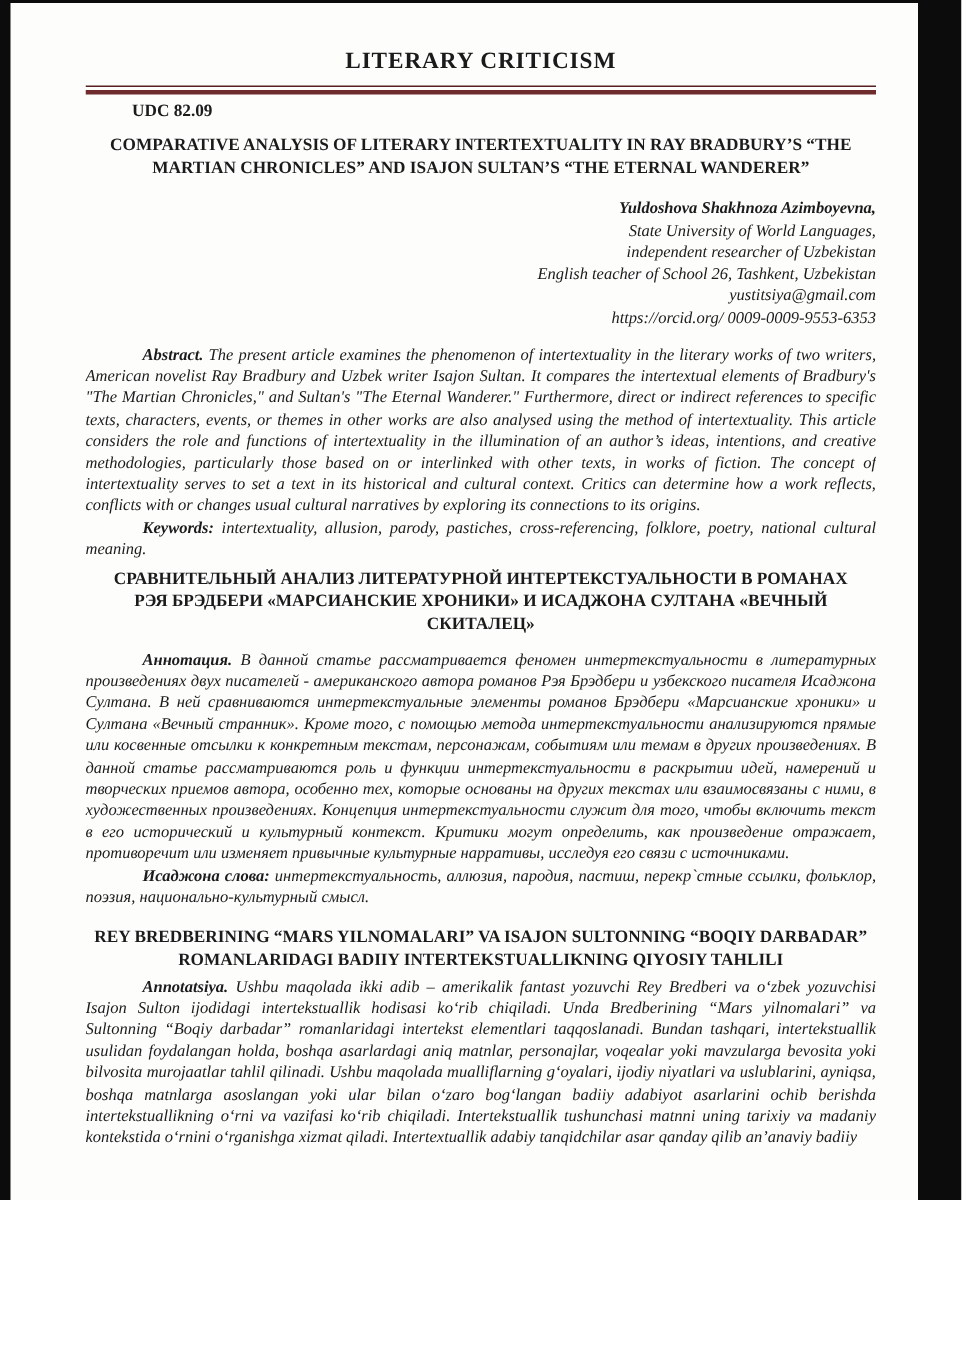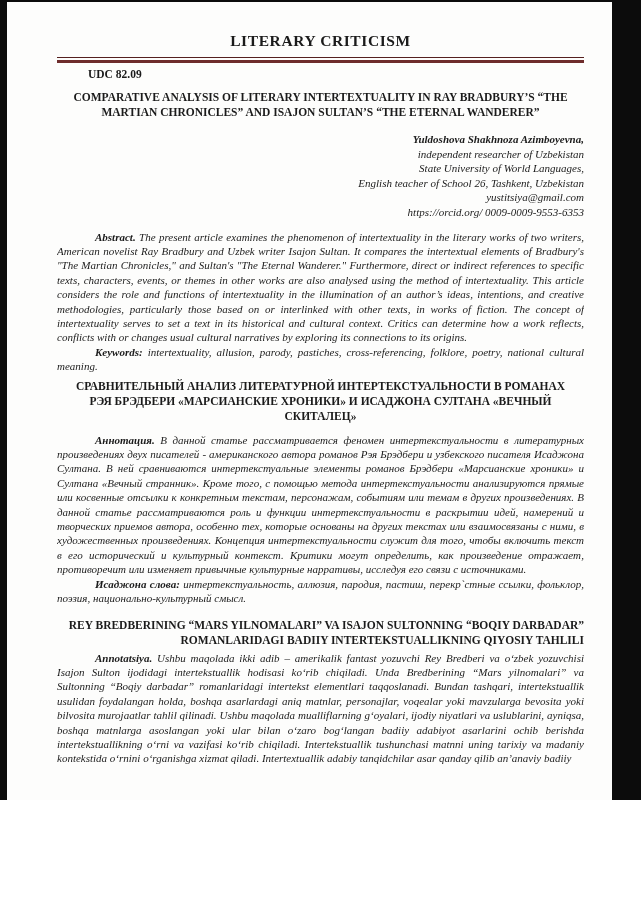--- a/index.html
+++ b/index.html
@@ -34,21 +34,21 @@
     font-size:11px; line-height:14.4px; text-indent:38px;
   }
   .para .lead { font-weight:bold; }
   .mt-abs { margin-top:10px; }
   .mt-ru  { margin-top:9px; }
   .kw { text-indent:38px; }
   .block-title {
     margin:5px auto 0; max-width:500px; text-align:center;
     font-weight:bold; font-size:11.5px; line-height:15px;
   }
-  .title-uz { margin-top:12px; max-width:527px;text-align:right; }
+  .title-uz { margin-top:12px; max-width:527px; }
   .para.uz { margin-top:3px; height:129px; overflow:hidden; }
   .footer { position:absolute; left:60px; width:527px; top:829px; }
   .footer-row {
     display:flex; justify-content:space-between; align-items:baseline;
     margin-top:3px;
   }
   .journal { font-weight:bold; font-size:11.3px; }
   .pagenum { font-size:13.5px; }
   .watermark {
     position:absolute; right:4px; top:863px;
@@ -63,22 +63,22 @@
     <div class="content">
 
       <div class="section-title">LITERARY CRITICISM</div>
       <div class="rule"></div>
       <div class="udc">UDC 82.09</div>
 
       <h1 class="title-en">COMPARATIVE ANALYSIS OF LITERARY INTERTEXTUALITY IN RAY BRADBURY’S “THE MARTIAN CHRONICLES” AND ISAJON SULTAN’S “THE ETERNAL WANDERER”</h1>
 
       <div class="author-block">
         <div class="author-name">Yuldoshova Shakhnoza Azimboyevna,</div>
+        <div class="author-line">State University of World Languages,</div>
         <div class="author-line">independent researcher of Uzbekistan</div>
-        <div class="author-line">State University of World Languages,</div>
         <div class="author-line">English teacher of School 26, Tashkent, Uzbekistan</div>
         <div class="author-line">yustitsiya@gmail.com</div>
         <div class="author-line">https://orcid.org/ 0009-0009-9553-6353</div>
       </div>
 
       <p class="para mt-abs"><span class="lead">Abstract.</span> <span>The present article examines the phenomenon of intertextuality in the literary works of two writers, American novelist Ray Bradbury and Uzbek writer Isajon Sultan. It compares the intertextual elements of Bradbury's "The Martian Chronicles," and Sultan's "The Eternal Wanderer." Furthermore, direct or indirect references to specific texts, characters, events, or themes in other works are also analysed using the method of intertextuality. This article considers the role and functions of intertextuality in the illumination of an author’s ideas, intentions, and creative methodologies, particularly those based on or interlinked with other texts, in works of fiction. The concept of intertextuality serves to set a text in its historical and cultural context. Critics can determine how a work reflects, conflicts with or changes usual cultural narratives by exploring its connections to its origins.</span></p>
 
       <p class="para kw"><span class="lead">Keywords:</span> <span>intertextuality, allusion, parody, pastiches, cross-referencing, folklore, poetry, national cultural meaning.</span></p>
 
       <h2 class="block-title">СРАВНИТЕЛЬНЫЙ АНАЛИЗ ЛИТЕРАТУРНОЙ ИНТЕРТЕКСТУАЛЬНОСТИ В РОМАНАХ РЭЯ БРЭДБЕРИ «МАРСИАНСКИЕ ХРОНИКИ» И ИСАДЖОНА СУЛТАНА «ВЕЧНЫЙ СКИТАЛЕЦ»</h2>

